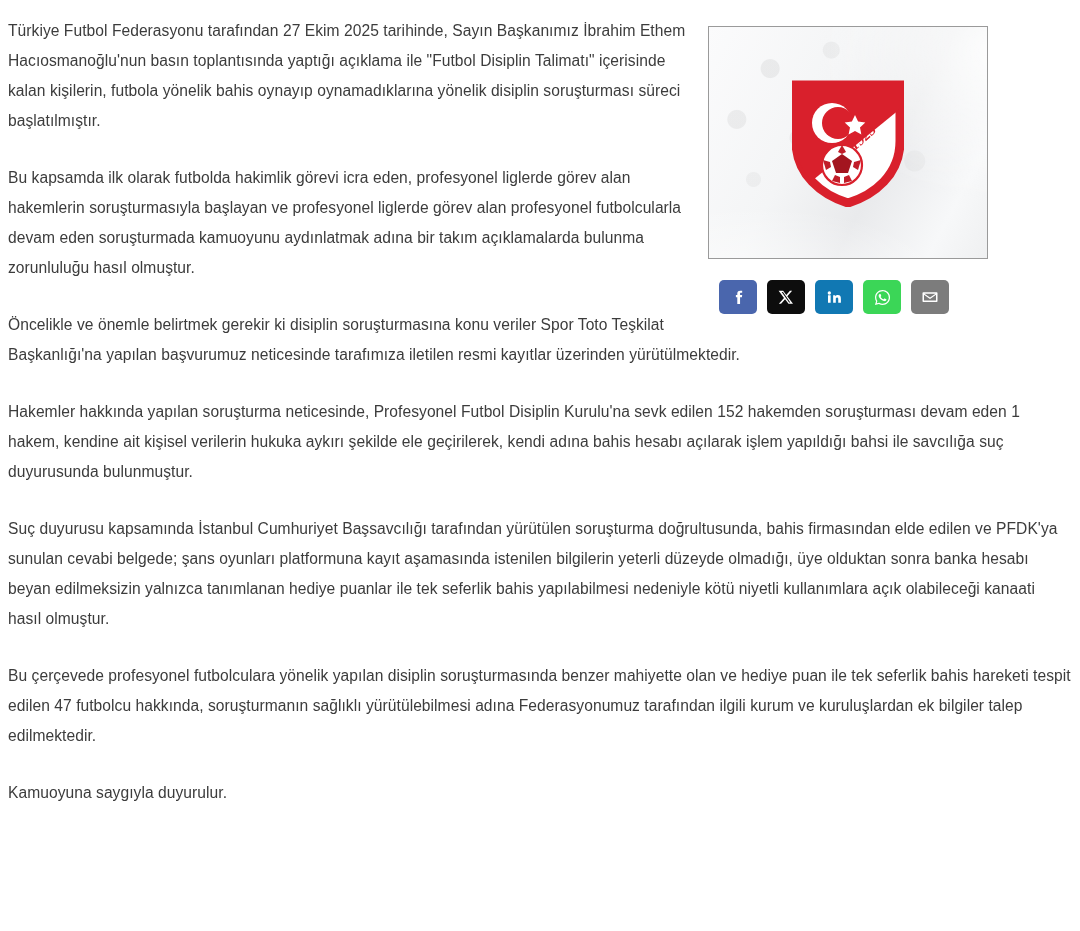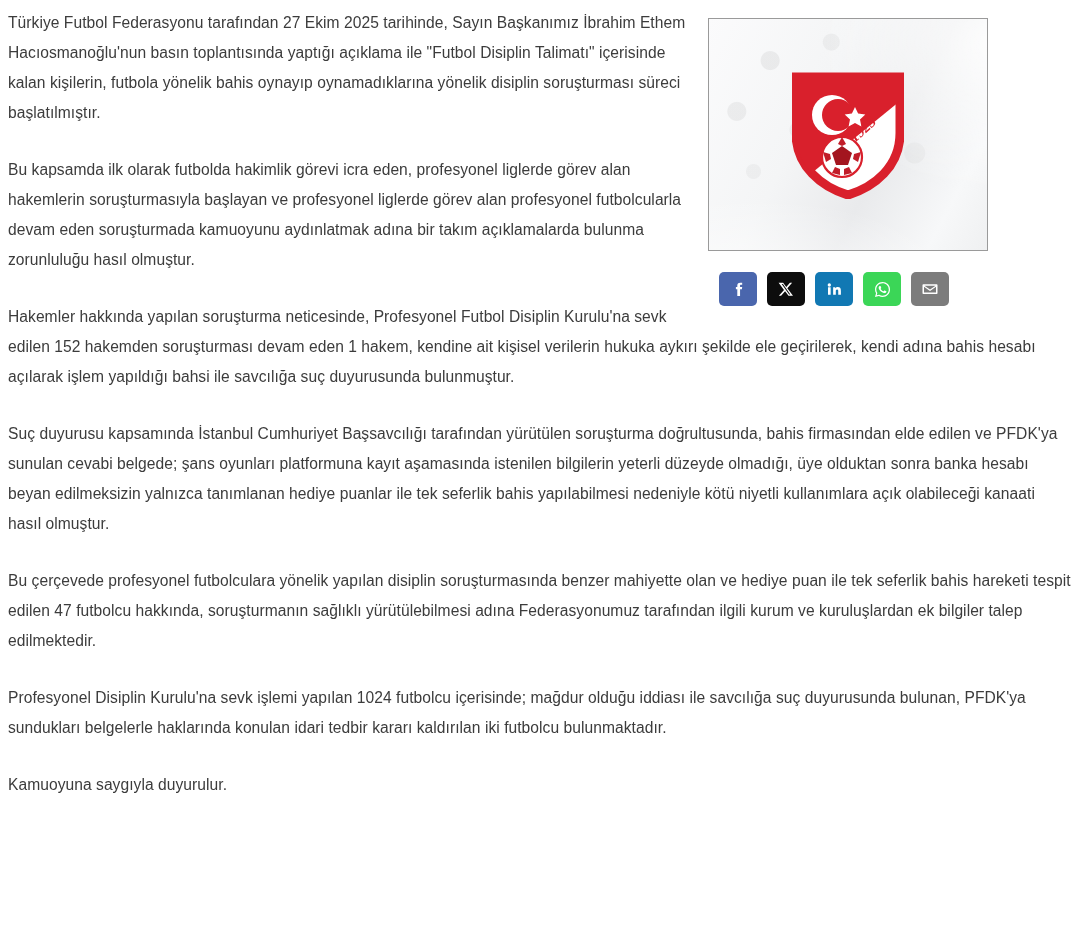--- a/index.html
+++ b/index.html
@@ -94,21 +94,21 @@
   }
   .share-btn svg { display: block; }
   .sb-facebook { background: #4a66ad; }
   .sb-x        { background: #0d0d0d; }
   .sb-linkedin { background: #1178b3; }
   .sb-whatsapp { background: #3bd657; }
   .sb-email    { background: #7c7c7c; }
 
   
   .body-copy p {
-    margin: 8px 0 27px 0;
+    margin: 16px 0 27px 0;
     font-size: 15.6px;
     line-height: 30px;
     color: #3c3c3c;
     letter-spacing: 0.05px;
   }
   .clearer { clear: both; height: 0; }
 </style>
 </head>
 <body>
 
@@ -202,22 +202,22 @@
           </svg>
         </span>
       </button>
 
     </div>
   </div>
 
   <div class="body-copy">
     <p>Türkiye Futbol Federasyonu tarafından 27 Ekim 2025 tarihinde, Sayın Başkanımız İbrahim Ethem Hacıosmanoğlu'nun basın toplantısında yaptığı açıklama ile "Futbol Disiplin Talimatı" içerisinde kalan kişilerin, futbola yönelik bahis oynayıp oynamadıklarına yönelik disiplin soruşturması süreci başlatılmıştır.</p>
     <p>Bu kapsamda ilk olarak futbolda hakimlik görevi icra eden, profesyonel liglerde görev alan hakemlerin soruşturmasıyla başlayan ve profesyonel liglerde görev alan profesyonel futbolcularla devam eden soruşturmada kamuoyunu aydınlatmak adına bir takım açıklamalarda bulunma zorunluluğu hasıl olmuştur.</p>
+    <p>Öncelikle ve önemle belirtmek gerekir ki disiplin soruşturmasına konu veriler Spor Toto Teşkilat Başkanlığı'na yapılan başvurumuz neticesinde tarafımıza iletilen resmi kayıtlar üzerinden yürütülmektedir.</p>
     <p>Hakemler hakkında yapılan soruşturma neticesinde, Profesyonel Futbol Disiplin Kurulu'na sevk edilen 152 hakemden soruşturması devam eden 1 hakem, kendine ait kişisel verilerin hukuka aykırı şekilde ele geçirilerek, kendi adına bahis hesabı açılarak işlem yapıldığı bahsi ile savcılığa suç duyurusunda bulunmuştur.</p>
     <p>Suç duyurusu kapsamında İstanbul Cumhuriyet Başsavcılığı tarafından yürütülen soruşturma doğrultusunda, bahis firmasından elde edilen ve PFDK'ya sunulan cevabi belgede; şans oyunları platformuna kayıt aşamasında istenilen bilgilerin yeterli düzeyde olmadığı, üye olduktan sonra banka hesabı beyan edilmeksizin yalnızca tanımlanan hediye puanlar ile tek seferlik bahis yapılabilmesi nedeniyle kötü niyetli kullanımlara açık olabileceği kanaati hasıl olmuştur.</p>
     <p>Bu çerçevede profesyonel futbolculara yönelik yapılan disiplin soruşturmasında benzer mahiyette olan ve hediye puan ile tek seferlik bahis hareketi tespit edilen 47 futbolcu hakkında, soruşturmanın sağlıklı yürütülebilmesi adına Federasyonumuz tarafından ilgili kurum ve kuruluşlardan ek bilgiler talep edilmektedir.</p>
-    <p>Profesyonel Disiplin Kurulu'na sevk işlemi yapılan 1024 futbolcu içerisinde; mağdur olduğu iddiası ile savcılığa suç duyurusunda bulunan, PFDK'ya sundukları belgelerle haklarında konulan idari tedbir kararı kaldırılan iki futbolcu bulunmaktadır.</p>
     <p>Kamuoyuna saygıyla duyurulur.</p>
 
   </div>
 
   <div class="clearer"></div>
 </div>
 
 </body></html>

